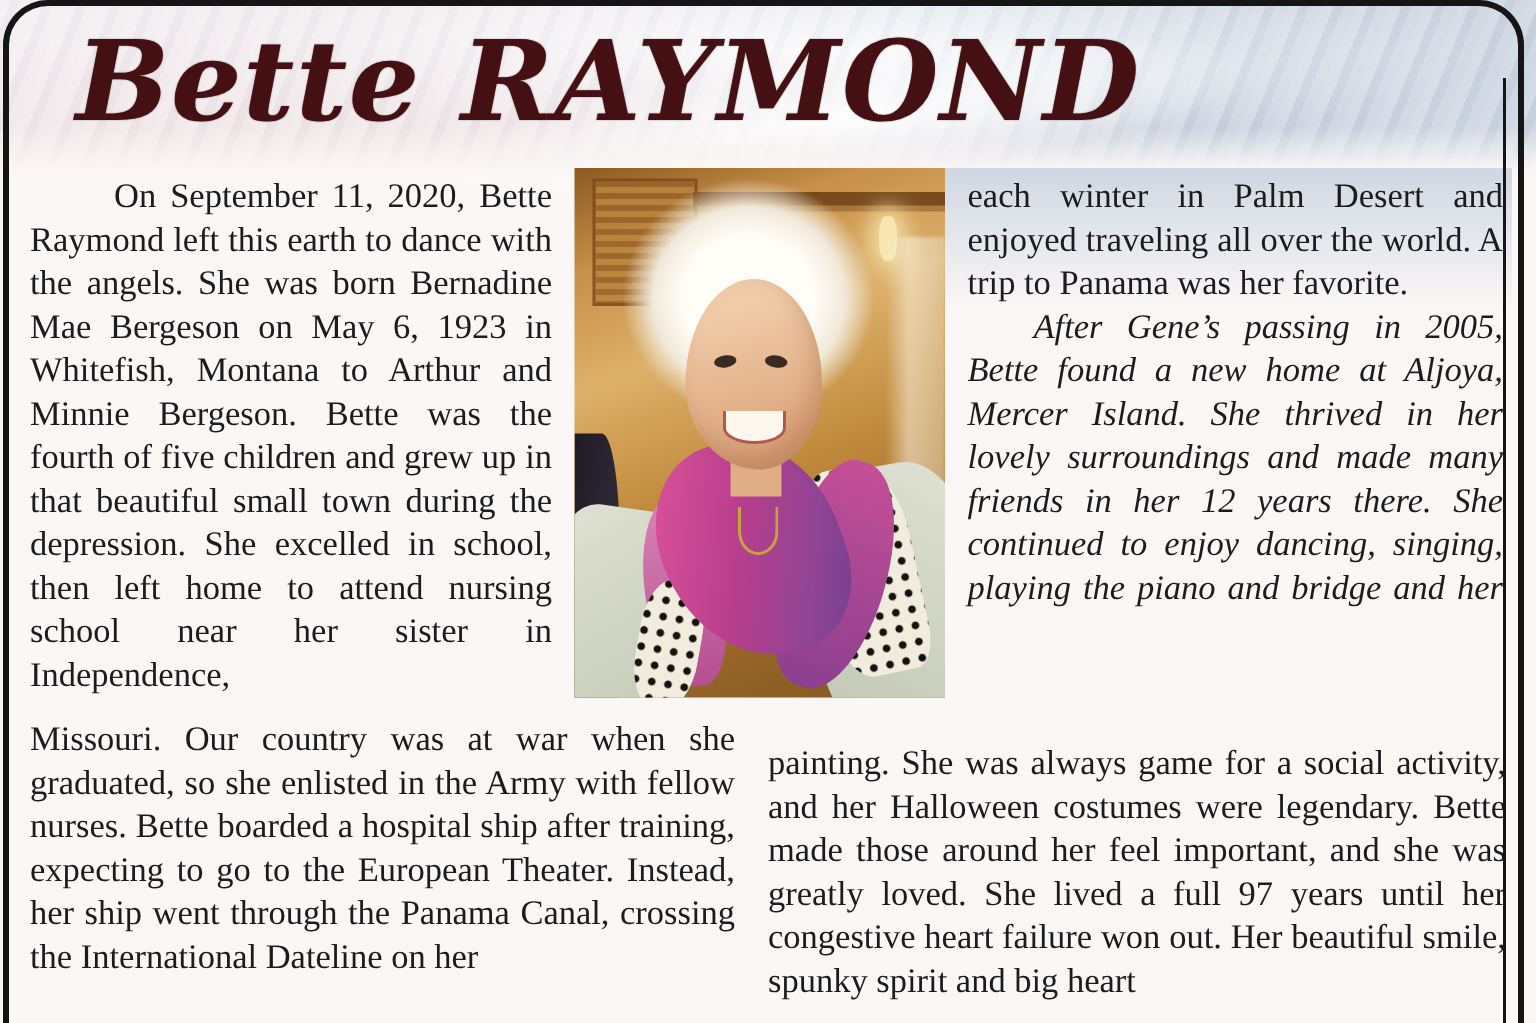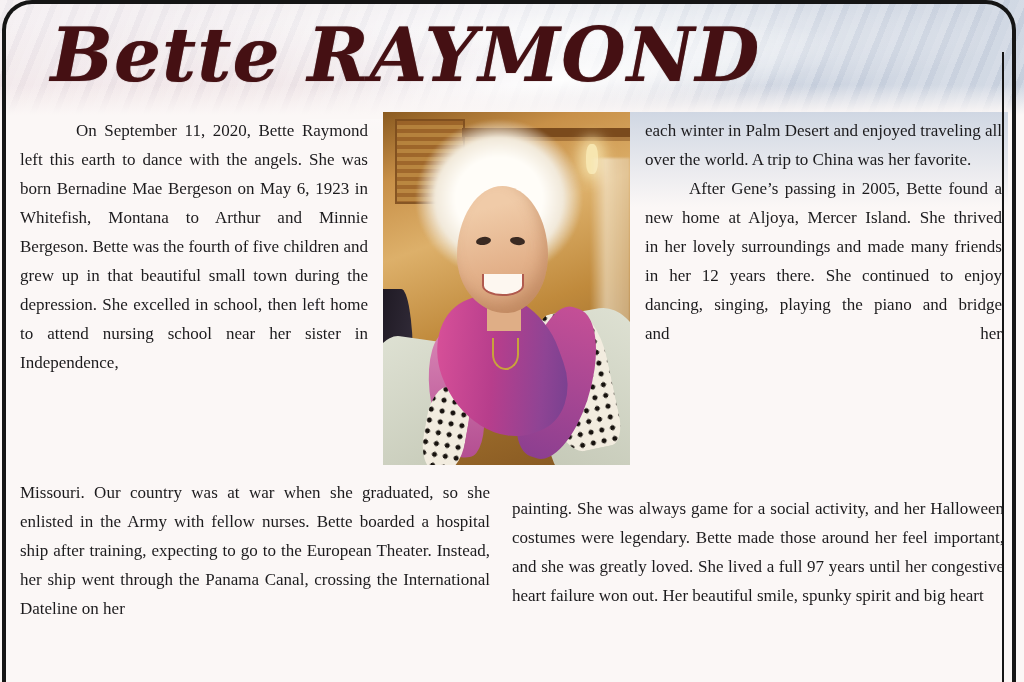--- a/index.html
+++ b/index.html
@@ -72,30 +72,30 @@
   }
   .frame-inner-line{
     position:absolute;right:20px;top:52px;bottom:0;width:2px;
     background:var(--color-frame);
     z-index:6;
   }
 
   
   .col{
     position:absolute;
-    font-size:17px;line-height:29px;
+    font-size:23px;line-height:29px;
     text-align:justify;
     z-index:4;
     color:var(--color-body_text);
   }
   .col p{text-align:justify;}
   .col1{left:20px;top:116px;width:348px;}
   .col1 p{text-indent:56px;}
   .col2{left:645px;top:116px;width:357px;}
-  .col2 .p2{text-indent:44px;word-spacing:2px;text-align-last:justify;}
+  .col2 .p2{text-indent:44px;word-spacing:2px;text-align-last:justify;font-style:italic;}
   .col3{left:20px;top:478px;width:470px;}
   .col4{left:512px;top:494px;width:492px;}
 
   
   .portrait{
     position:absolute;left:383px;top:112px;width:247px;height:353px;
     overflow:hidden;z-index:2;
     background:linear-gradient(160deg,#8a5a20 0%,#c89048 16%,#ddb06a 34%,#c08a3c 56%,#9a6a2a 78%,#835520 100%);
   }
   .portrait > div{position:absolute;}
@@ -220,21 +220,21 @@
     <div class="portrait-eye eye-r"></div>
     <div class="portrait-smile"></div>
     <div class="portrait-necklace"></div>
   </div>
 
   <div class="col col1">
     <p>On September 11, 2020, Bette Raymond left this earth to dance with the angels. She was born Bernadine Mae Bergeson on May 6, 1923 in Whitefish, Montana to Arthur and Minnie Bergeson. Bette was the fourth of five children and grew up in that beautiful small town during the depression. She excelled in school, then left home to attend nursing school near her sister in Independence,</p>
   </div>
 
   <div class="col col2">
-    <p class="p1">each winter in Palm Desert and enjoyed traveling all over the world. A trip to China was her favorite.</p>
+    <p class="p1">each winter in Palm Desert and enjoyed traveling all over the world. A trip to Panama was her favorite.</p>
     <p class="p2">After Gene’s passing in 2005, Bette found a new home at Aljoya, Mercer Island. She thrived in her lovely surroundings and made many friends in her 12 years there. She continued to enjoy dancing, singing, playing the piano and bridge and her</p>
   </div>
 
   <div class="col col3">
     <p>Missouri. Our country was at war when she graduated, so she enlisted in the Army with fellow nurses. Bette boarded a hospital ship after training, expecting to go to the European Theater. Instead, her ship went through the Panama Canal, crossing the International Dateline on her</p>
   </div>
 
   <div class="col col4">
     <p>painting. She was always game for a social activity, and her Halloween costumes were legendary. Bette made those around her feel important, and she was greatly loved. She lived a full 97 years until her congestive heart failure won out. Her beautiful smile, spunky spirit and big heart</p>
   </div>

